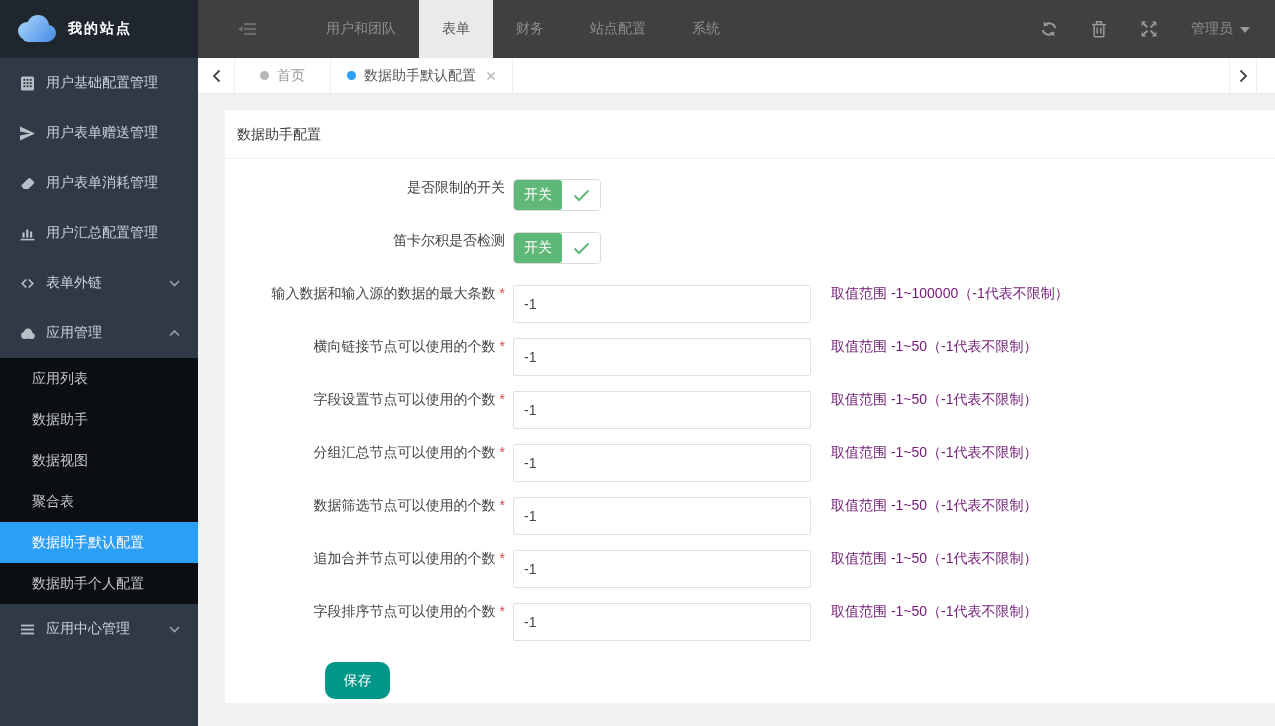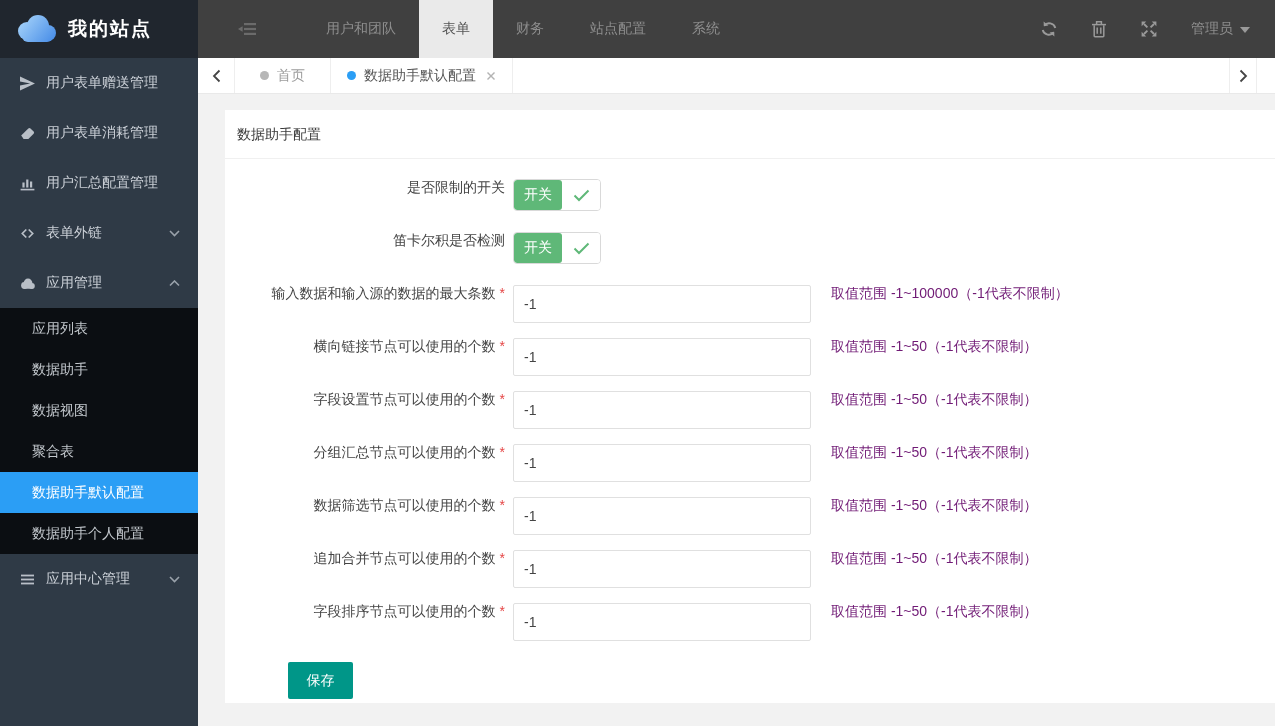--- a/index.html
+++ b/index.html
@@ -3,21 +3,21 @@
 <meta charset="utf-8">
 <style>
   * { margin:0; padding:0; box-sizing:border-box; }
   html,body { width:1275px; height:726px; overflow:hidden; }
   body { font-family:"Liberation Sans","DejaVu Sans",sans-serif; font-size:14px; background:#f2f2f2; }
   .app { display:flex; width:1275px; height:726px; }
 
   
   .side { width:198px; flex:none; background:#2f3a46; display:flex; flex-direction:column; }
   .logo { height:58px; flex:none; background:#20262e; display:flex; align-items:center; padding-left:12px; }
-  .logo-title { color:#fff; font-size:19px; font-weight:bold; letter-spacing:2px; margin-left:10px;text-align:center; }
+  .logo-title { color:#fff; font-size:14px; font-weight:bold; letter-spacing:2px; margin-left:10px;text-align:center; }
   .menu { flex:1; overflow:hidden; }
   .mi { height:50px; display:flex; align-items:center; padding:0 18px; color:#ccd1d8; cursor:pointer; }
   .mi .ic { width:18px; height:18px; margin-right:10px; display:flex; align-items:center; justify-content:center; flex:none; }
   .mi .chev { margin-left:auto; display:flex; }
   .sub { background:#0b0e12; }
   .si { height:41px; line-height:41px; padding-left:32px; color:#c3c8cd; cursor:pointer; }
   .si.active { background:#2b9ef5; color:#fff; }
 
   
   .main { flex:1; display:flex; flex-direction:column; min-width:0; }
@@ -49,21 +49,21 @@
   .panel-body { padding-top:20px; }
 
   .frow { display:flex; height:38px; margin-bottom:15px; }
   .flabel { width:288px; flex:none; text-align:right; padding-right:8px; color:#444; }
   .req { color:#e54545; margin-left:4px; }
   .switch { display:inline-flex; height:32px; border:1px solid #d9d9d9; border-radius:4px; overflow:hidden; cursor:pointer; }
   .sw-on { background:#5FB878; color:#fff; display:flex; align-items:center; padding:0 10px; border-radius:3px; }
   .sw-check { width:38px; background:#fff; display:flex; align-items:center; justify-content:center; }
   .finput { width:298px; height:38px; border:1px solid #e0e0e0; border-radius:2px; padding:0 10px; font-size:14px; color:#444; outline:none; font-family:inherit; }
   .fhint { margin-left:20px; color:#701a75; }
-  .save-btn { margin:6px 0 0 63px; width:65px; height:37px; background:#009688; color:#fff; border:none; border-radius:2px; font-size:14px; font-family:inherit; cursor:pointer; }
+  .save-btn { margin:6px 0 0 100px; width:65px; height:37px; background:#009688; color:#fff; border:none; border-radius:10px; font-size:14px; font-family:inherit; cursor:pointer; }
 </style>
 </head>
 <body>
 
 <div class="app">
 
   <aside class="side">
     <div class="logo">
       <svg width="46" height="30" viewBox="0 0 46 30">
         <defs>
@@ -76,20 +76,39 @@
           <circle cx="15" cy="17" r="9"></circle>
           <circle cx="26" cy="12" r="11"></circle>
           <circle cx="36" cy="19" r="8"></circle>
           <rect x="10" y="16" width="31" height="12" rx="6"></rect>
         </g>
       </svg>
       <span class="logo-title">我的站点</span>
     </div>
 
     <nav class="menu">
+      <div class="mi">
+        <span class="ic">
+          <svg width="17" height="17" viewBox="0 0 17 17">
+              <rect x="2" y="1.5" width="13" height="14" rx="1.5" fill="#b9bfc7"></rect>
+              <g fill="#2f3a46">
+                <rect x="4.4" y="3.9" width="1.9" height="1.9"></rect>
+                <rect x="7.6" y="3.9" width="1.9" height="1.9"></rect>
+                <rect x="10.8" y="3.9" width="1.9" height="1.9"></rect>
+                <rect x="4.4" y="7.1" width="1.9" height="1.9"></rect>
+                <rect x="7.6" y="7.1" width="1.9" height="1.9"></rect>
+                <rect x="10.8" y="7.1" width="1.9" height="1.9"></rect>
+                <rect x="4.4" y="10.3" width="1.9" height="1.9"></rect>
+                <rect x="7.6" y="10.3" width="1.9" height="1.9"></rect>
+                <rect x="10.8" y="10.3" width="1.9" height="1.9"></rect>
+              </g>
+            </svg>
+        </span>
+        <span>用户基础配置管理</span>
+      </div>
 
       <div class="mi">
         <span class="ic">
           <svg width="17" height="17" viewBox="0 0 17 17">
               <path d="M1 15.5 L16 8.5 L1 1.5 L1 6.6 L11.2 8.5 L1 10.4 Z" fill="#b9bfc7"></path>
             </svg>
         </span>
         <span>用户表单赠送管理</span>
       </div>
 

